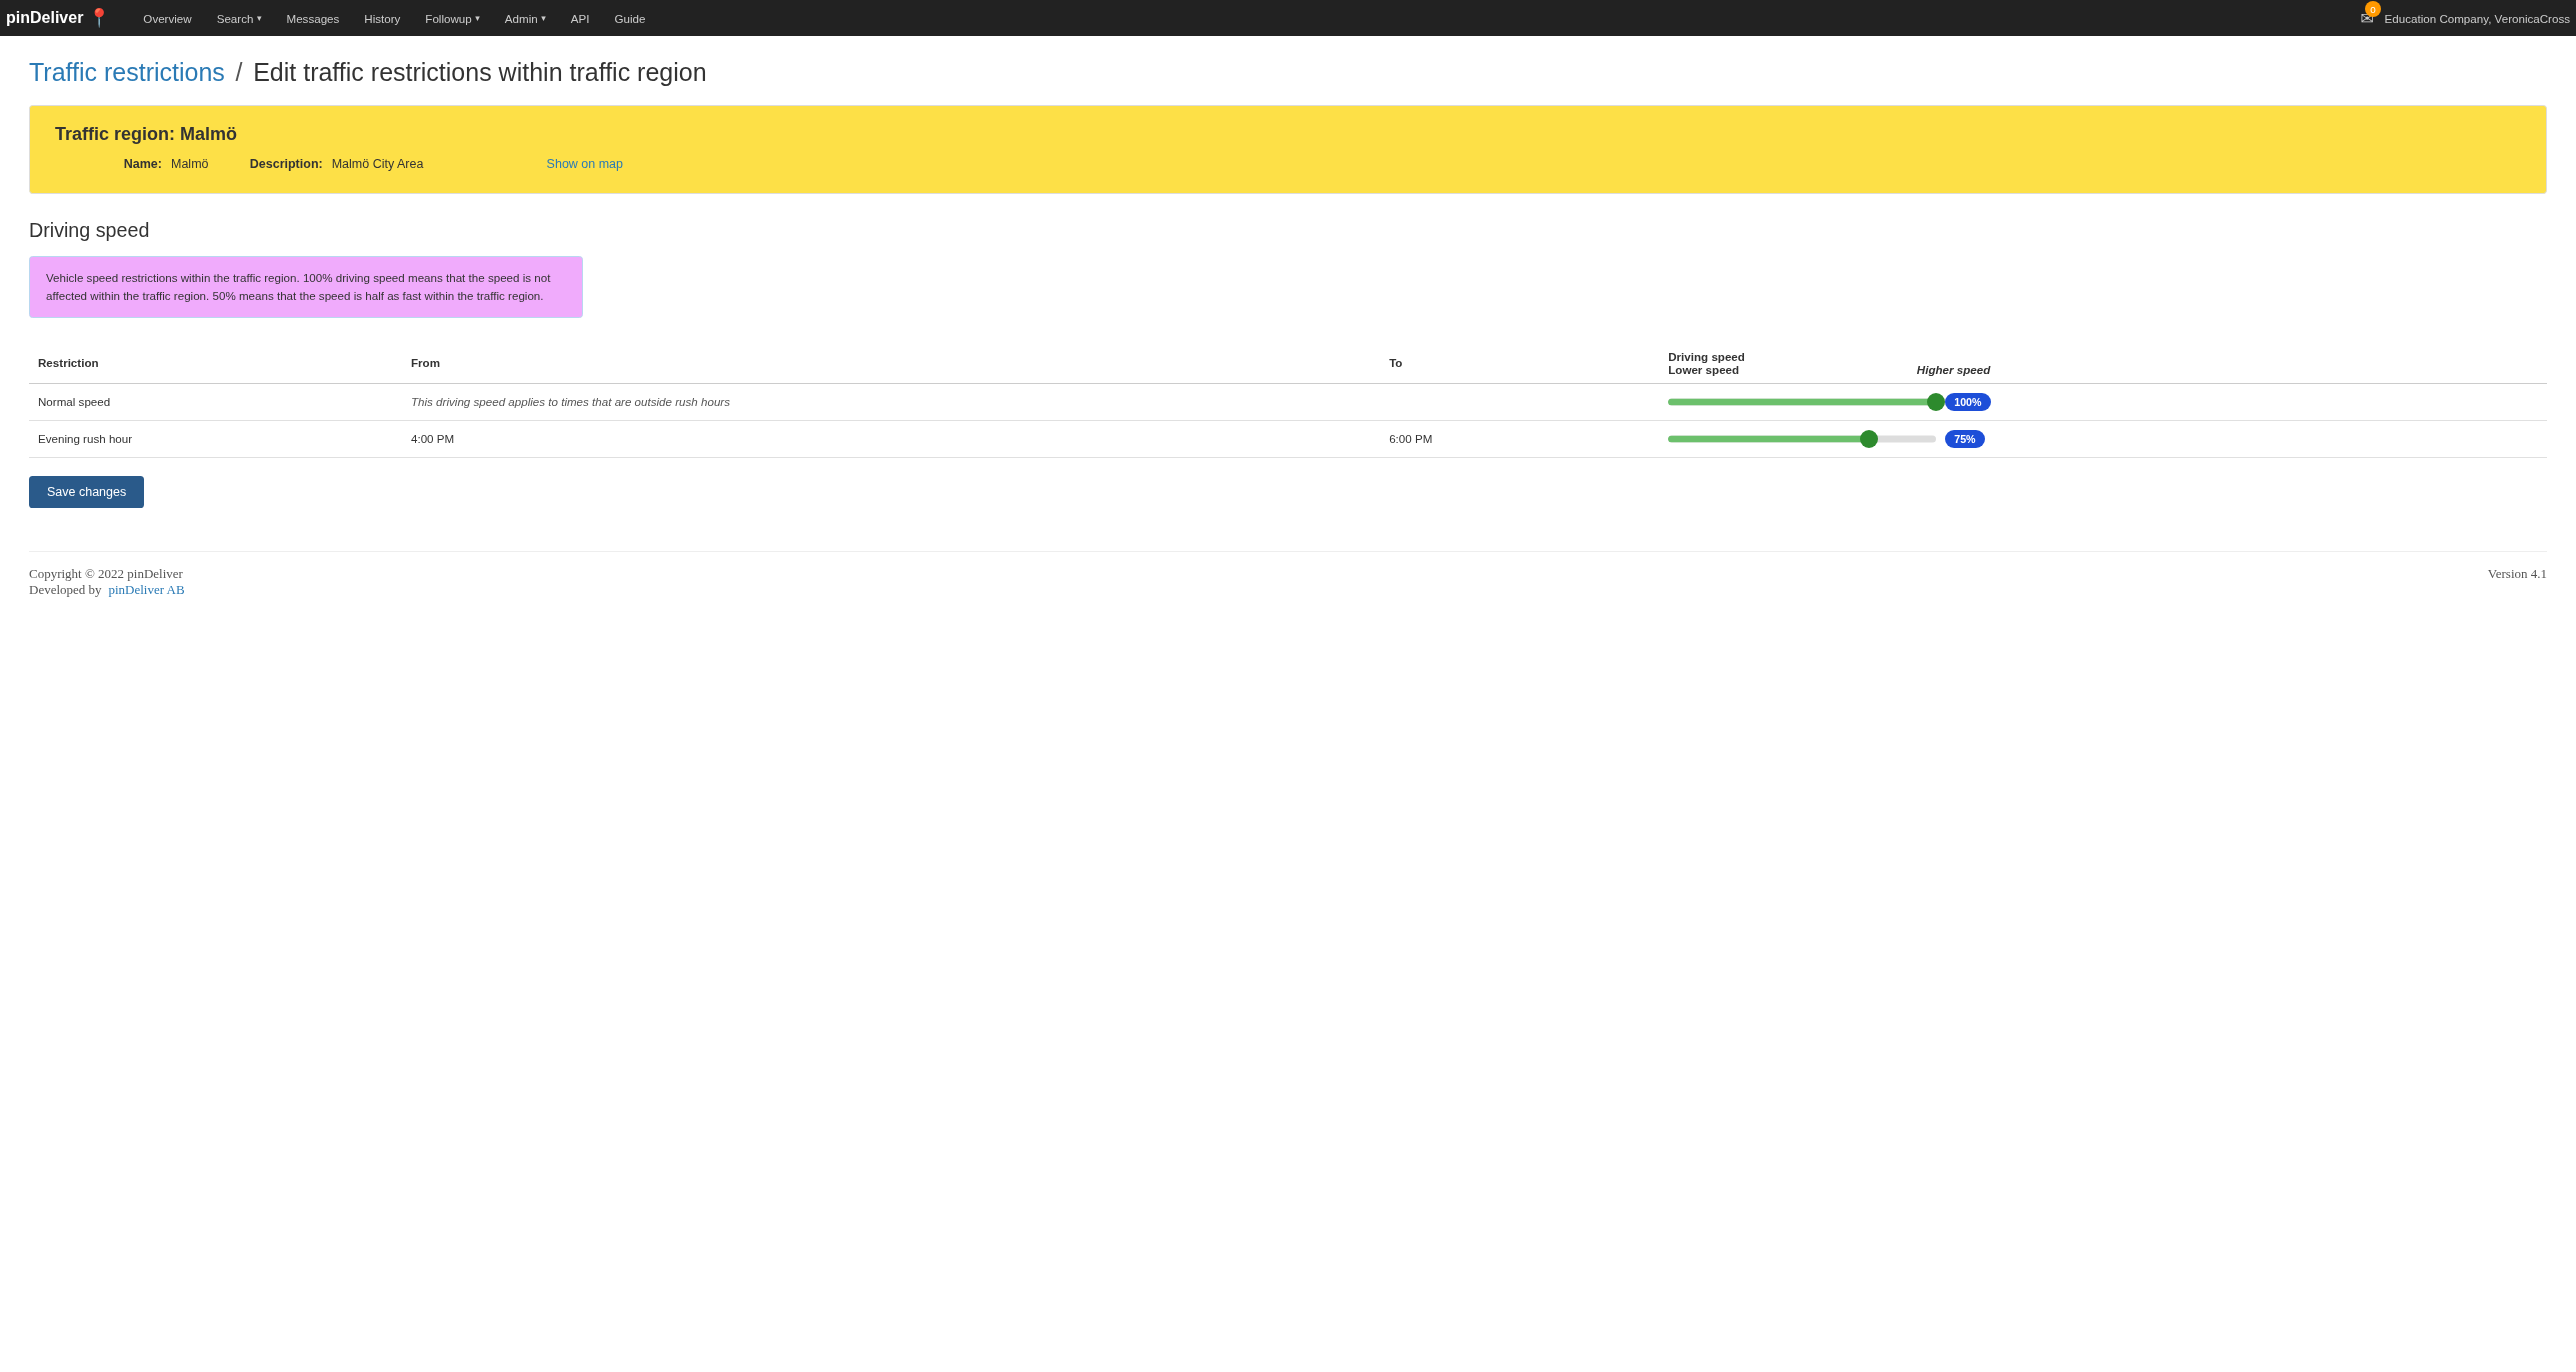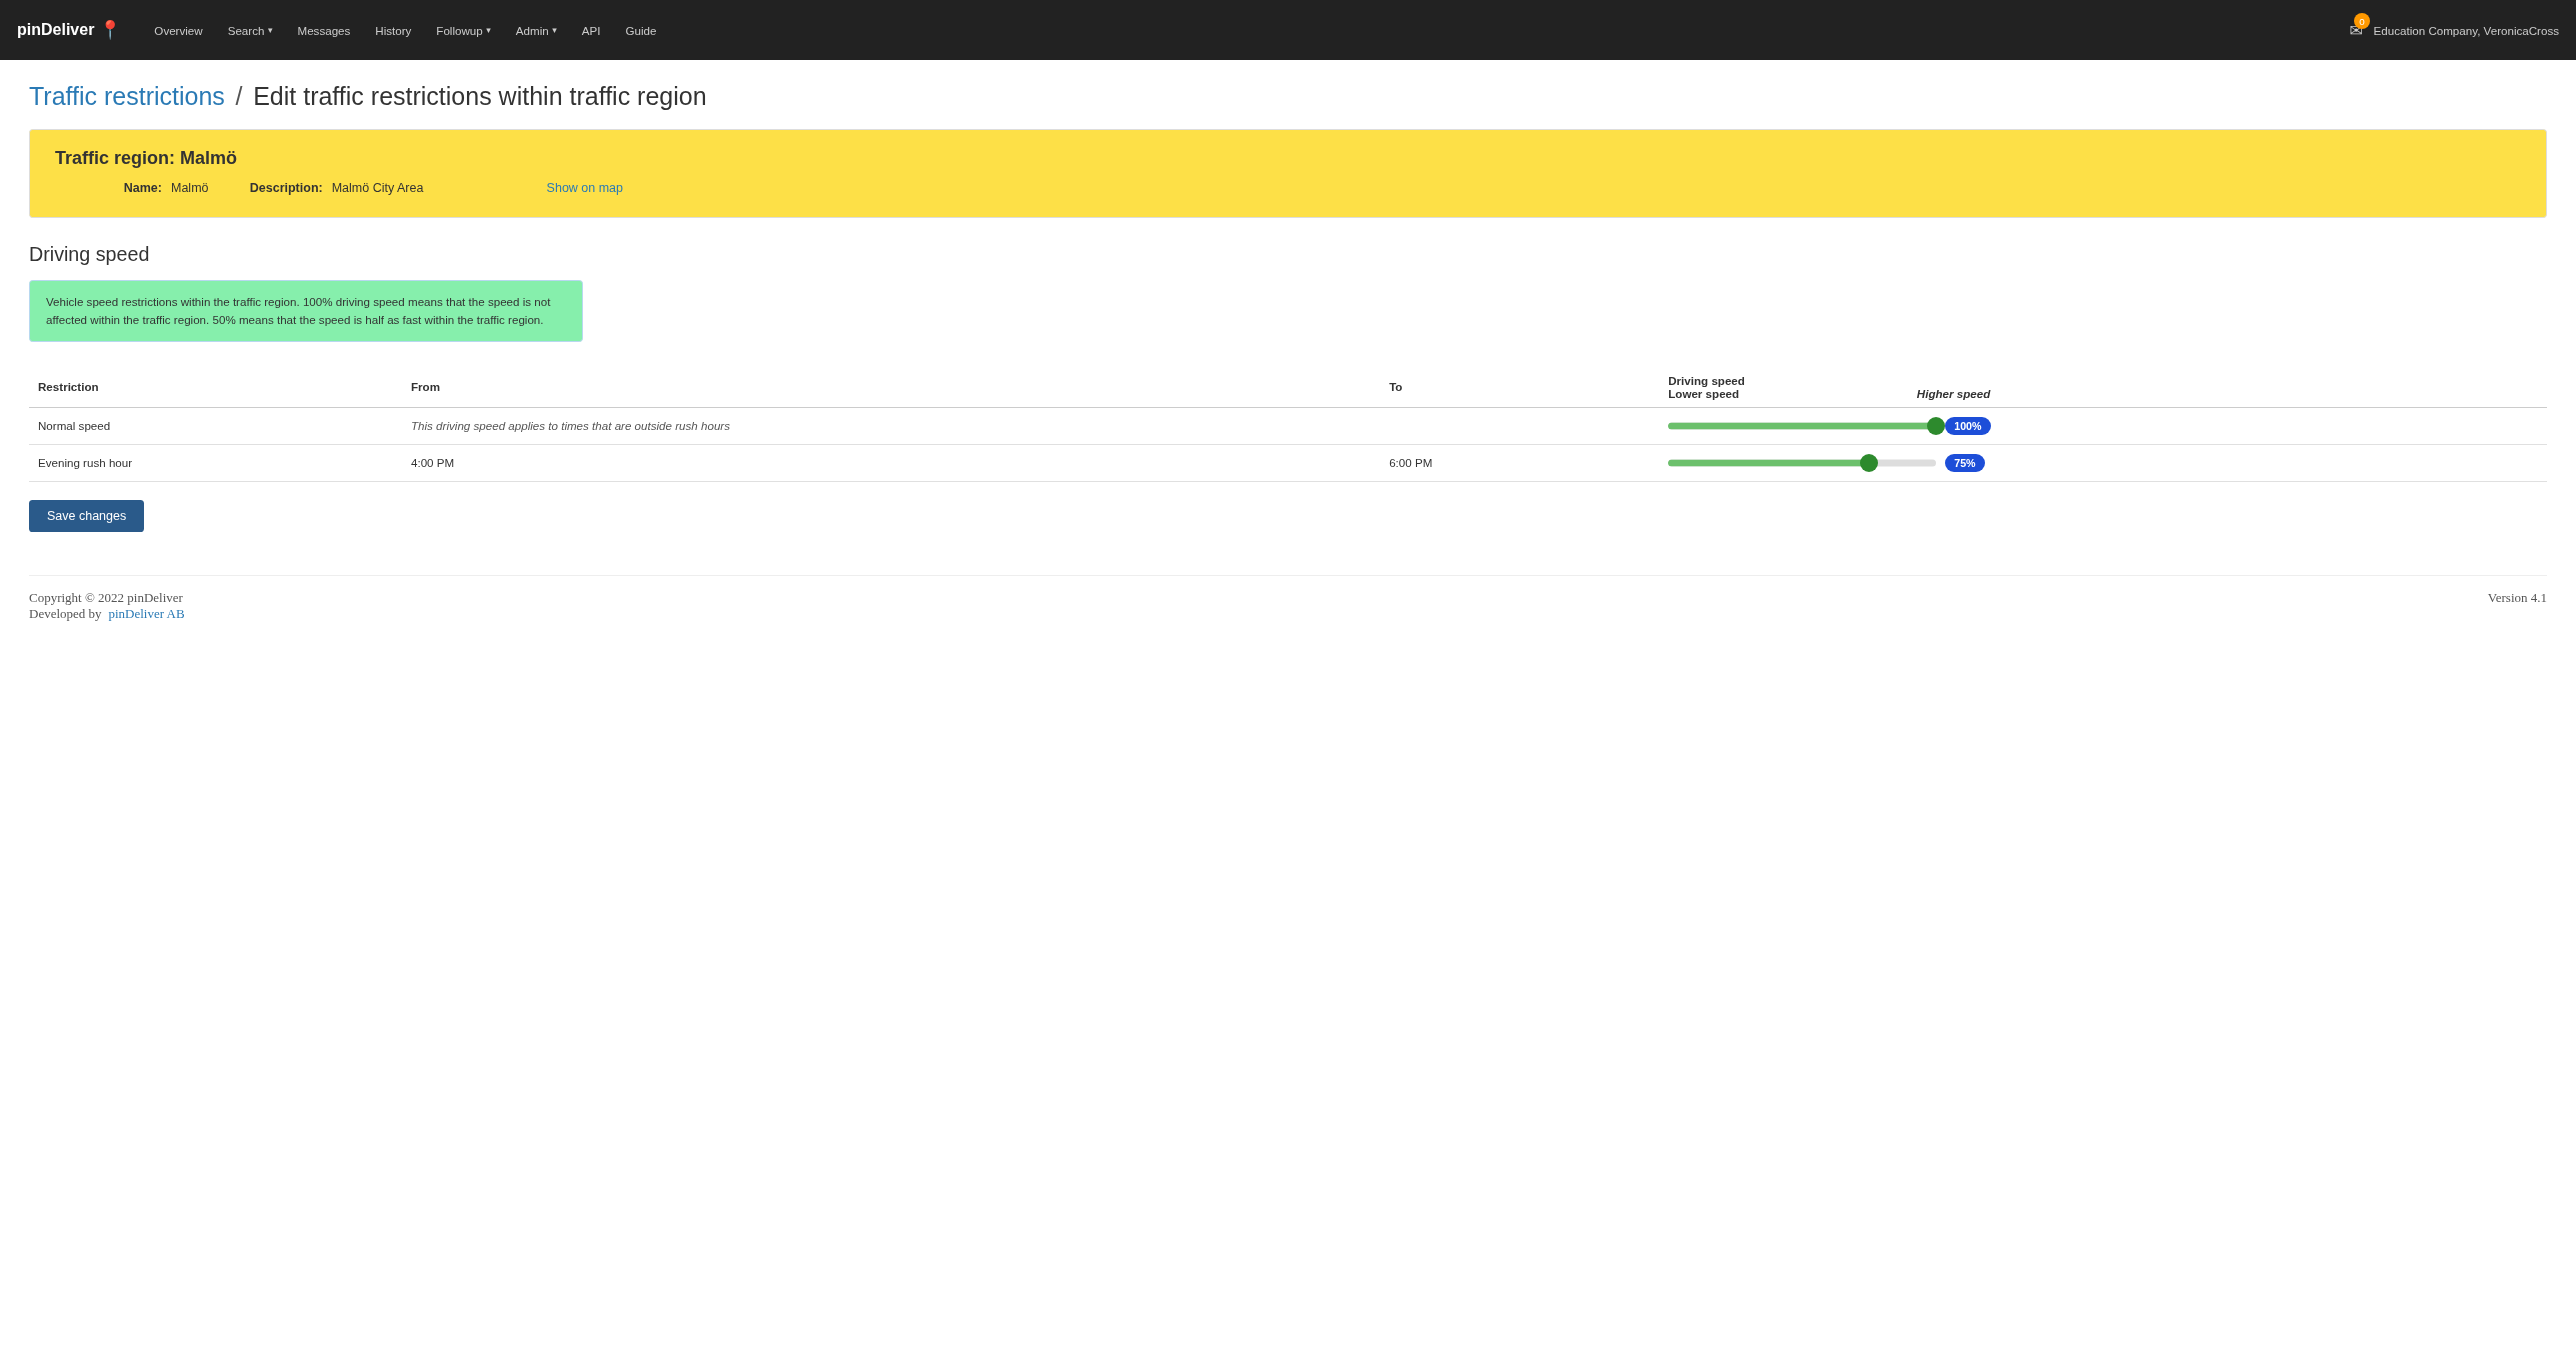--- a/index.html
+++ b/index.html
@@ -4,22 +4,22 @@
   <style>
     * { box-sizing: border-box; margin: 0; padding: 0; }
     body { font-family: Arial, sans-serif; font-size: 12.5px; color: #333; background: #fff; }
 
     
     .navbar {
       background: #222;
       color: #fff;
       display: flex;
       align-items: center;
-      padding: 0 17px;
-      height: 60px;
+      padding: 0 6px;
+      height: 36px;
     }
     .navbar-brand {
       display: flex;
       align-items: center;
       margin-right: 21.5px;
       gap: 5.4px;
     }
     .brand-text { color: #fff; font-size: 16px; font-weight: bold; }
     .brand-icon { color: #fff; font-size: 18px; }
     .nav-links { display: flex; align-items: center; gap: 3.6px; flex: 1; }
@@ -79,21 +79,21 @@
     .region-field { display: flex; gap: 0; }
     .region-label { width: 116px; text-align: right; font-weight: bold; padding-right: 9px; color: #333; }
     .region-value { color: #333; }
     .show-on-map { color: #2a7ab5; text-decoration: none; cursor: pointer; }
 
     
     .section-title { font-size: 19.7px; font-weight: 400; margin-bottom: 14.3px; color: #333; }
 
     
     .info-box {
-      background: #86efac;
+      background: #f0abfc;
       border: 0.9px solid #b8d8f0;
       border-radius: 3.6px;
       padding: 12.5px 16px;
       font-size: 11.6px;
       color: #333;
       max-width: 554px;
       margin-bottom: 25px;
       line-height: 1.5;
     }
 

